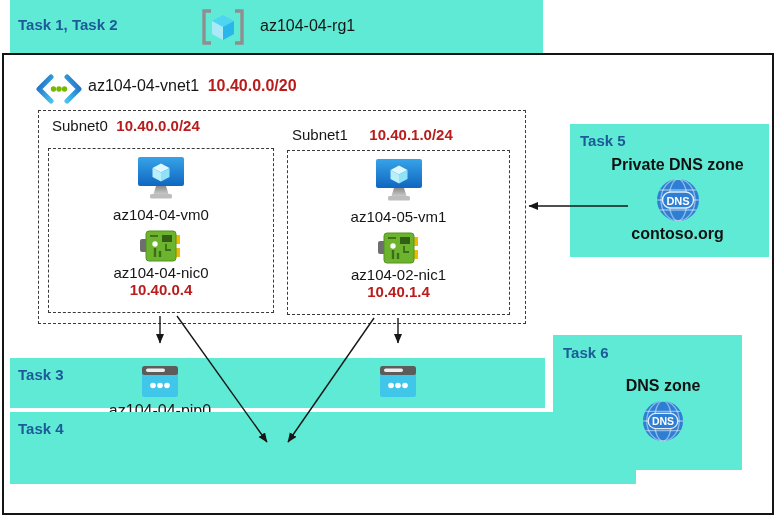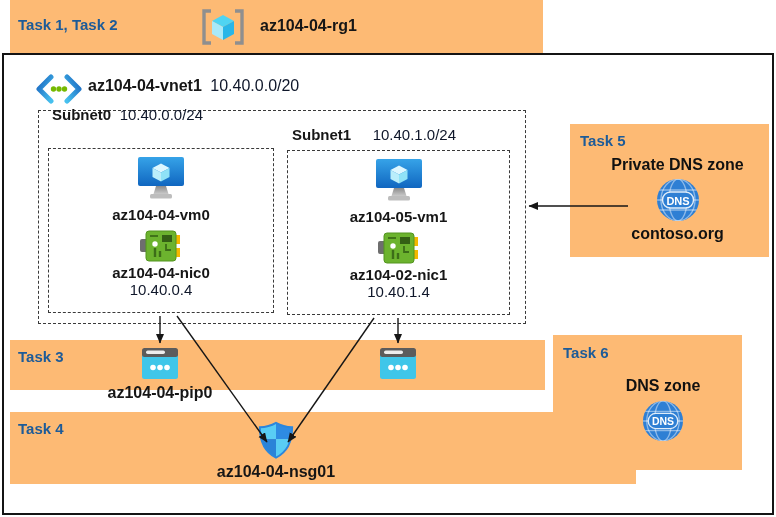--- a/index.html
+++ b/index.html
@@ -2,25 +2,25 @@
 <html><head>
 <meta charset="utf-8">
 <style>
   html,body{margin:0;padding:0;background:#fff;}
   .stage{
     position:relative;width:776px;height:517px;background:#ffffff;
     font-family:"Liberation Sans","DejaVu Sans",sans-serif;overflow:hidden;
     -webkit-font-smoothing:antialiased;
   }
   .abs{position:absolute;}
-  .gray{background:#fdba74;}
+  .gray{background:#5eead4;}
   .task-label{font-weight:700;font-size:15px;color:#1d5b98;white-space:nowrap;}
-  .res-name{font-weight:700;font-size:15px;color:#161616;white-space:nowrap;}
+  .res-name{font-weight:400;font-size:15px;color:#161616;white-space:nowrap;}
   .res-name.lg{font-size:16px;}
-  .cidr{font-size:15px;font-weight:400;color:#0f172a;white-space:nowrap;}
+  .cidr{font-size:15px;font-weight:700;color:#b91c1c;white-space:nowrap;}
   .cidr.lg{font-size:16px;}
   .blk-title{font-weight:700;font-size:16px;color:#111;white-space:nowrap;}
   .main-box{border:2px solid #141414;box-sizing:border-box;}
   .dashed{border:1px dashed #3a3a3a;box-sizing:border-box;}
   .col{display:flex;flex-direction:column;align-items:center;}
   .arrow-layer{pointer-events:none;}
   svg{display:block;}
 </style>
 </head>
 <body>
@@ -58,21 +58,21 @@
     <circle cx="23" cy="15" r="2.7" fill="#76b900"></circle>
     <circle cx="28.5" cy="15" r="2.7" fill="#76b900"></circle>
   </svg>
   <span class="abs" style="left:88px;top:77px;">
     <span class="res-name lg">az104-04-vnet1</span>
     <span class="cidr lg" style="margin-left:4px;">10.40.0.0/20</span>
   </span>
 
   <div class="abs dashed" style="left:38px;top:110px;width:488px;height:214px;"></div>
 
-  <span class="abs" style="left:52px;top:106px;">
+  <span class="abs" style="left:52px;top:117px;">
     <span class="res-name">Subnet0</span>
     <span class="cidr" style="margin-left:4px;">10.40.0.0/24</span>
   </span>
   <div class="abs dashed col" style="left:48px;top:148px;width:226px;height:165px;padding-top:8px;">
     <svg width="48" height="45" viewBox="0 0 48 45">
       <defs>
         <linearGradient id="scr0" x1="0" y1="0" x2="0" y2="1">
           <stop offset="0" stop-color="#36a3e8"></stop>
             <stop offset="1" stop-color="#1066c0"></stop>
         </linearGradient>
@@ -128,21 +128,21 @@
       <circle cx="15" cy="14" r="2.7" fill="#ffffff"></circle>
       <path d="M15 18 V27" stroke="#3c6d18" stroke-width="2.4" fill="none"></path>
       <path d="M20 21 V27" stroke="#3c6d18" stroke-width="2.4" fill="none"></path>
       <path d="M26 14 v6 h5" stroke="#3c6d18" stroke-width="1.8" fill="none"></path>
       <path d="M10 6 h8" stroke="#3c6d18" stroke-width="1.8" fill="none"></path>
     </svg>
     <span class="res-name" style="margin-top:2px;">az104-02-nic1</span>
     <span class="cidr">10.40.1.4</span>
   </div>
 
-  <div class="abs gray" style="left:10px;top:340px;width:535px;height:50px;">
+  <div class="abs gray" style="left:10px;top:358px;width:535px;height:50px;">
     <span class="abs task-label" style="left:8px;top:8px;">Task 3</span>
     <div class="abs col" style="left:80px;top:8px;width:140px;">
       <svg width="36" height="31" viewBox="0 0 36 31">
         <rect x="0" y="5" width="36" height="26" rx="2.5" fill="#3fc6e9"></rect>
         <rect x="0" y="0" width="36" height="9" rx="2.5" fill="#5c5c5c"></rect>
         <rect x="4" y="2.6" width="19" height="3.4" rx="1.7" fill="#ededed"></rect>
         <circle cx="11" cy="19.5" r="2.8" fill="#fff"></circle>
         <circle cx="18" cy="19.5" r="2.8" fill="#fff"></circle>
         <circle cx="25" cy="19.5" r="2.8" fill="#fff"></circle>
       </svg>
@@ -155,37 +155,20 @@
         <rect x="4" y="2.6" width="19" height="3.4" rx="1.7" fill="#ededed"></rect>
         <circle cx="11" cy="19.5" r="2.8" fill="#fff"></circle>
         <circle cx="18" cy="19.5" r="2.8" fill="#fff"></circle>
         <circle cx="25" cy="19.5" r="2.8" fill="#fff"></circle>
       </svg>
     </div>
   </div>
 
   <div class="abs gray" style="left:10px;top:412px;width:626px;height:72px;">
     <span class="abs task-label" style="left:8px;top:8px;">Task 4</span>
-    <div class="abs col" style="left:196px;top:9px;width:140px;">
-      <svg width="40" height="38" viewBox="0 0 42 40">
-        <defs>
-          <clipPath id="shieldclip">
-            <path d="M21 2 C27 5.5 33 6.5 38 6.5 C38 20 34 32 21 38.5 C8 32 4 20 4 6.5 C9 6.5 15 5.5 21 2 Z"></path>
-          </clipPath>
-        </defs>
-        <g clip-path="url(#shieldclip)">
-          <rect x="0" y="0" width="21" height="19" fill="#59cdf4"></rect>
-          <rect x="21" y="0" width="21" height="19" fill="#2e8be2"></rect>
-          <rect x="0" y="19" width="21" height="21" fill="#2a83d8"></rect>
-          <rect x="21" y="19" width="21" height="21" fill="#59cdf4"></rect>
-        </g>
-        <path d="M21 2 C27 5.5 33 6.5 38 6.5 C38 20 34 32 21 38.5 C8 32 4 20 4 6.5 C9 6.5 15 5.5 21 2 Z" fill="none" stroke="#2b86dc" stroke-width="2"></path>
-      </svg>
-      <span class="res-name lg" style="margin-top:4px;">az104-04-nsg01</span>
-    </div>
   </div>
 
   <div class="abs gray" style="left:570px;top:124px;width:183px;height:133px;padding-left:16px;">
     <span class="abs task-label" style="left:10px;top:8px;">Task 5</span>
     <div class="col" style="width:100%;">
       <span class="blk-title" style="margin-top:32px;">Private DNS zone</span>
       <svg width="44" height="44" viewBox="0 0 44 44" style="margin-top:4px;">
         <defs>
           <clipPath id="dnsclip5">
               <circle cx="22" cy="22" r="21"></circle>

